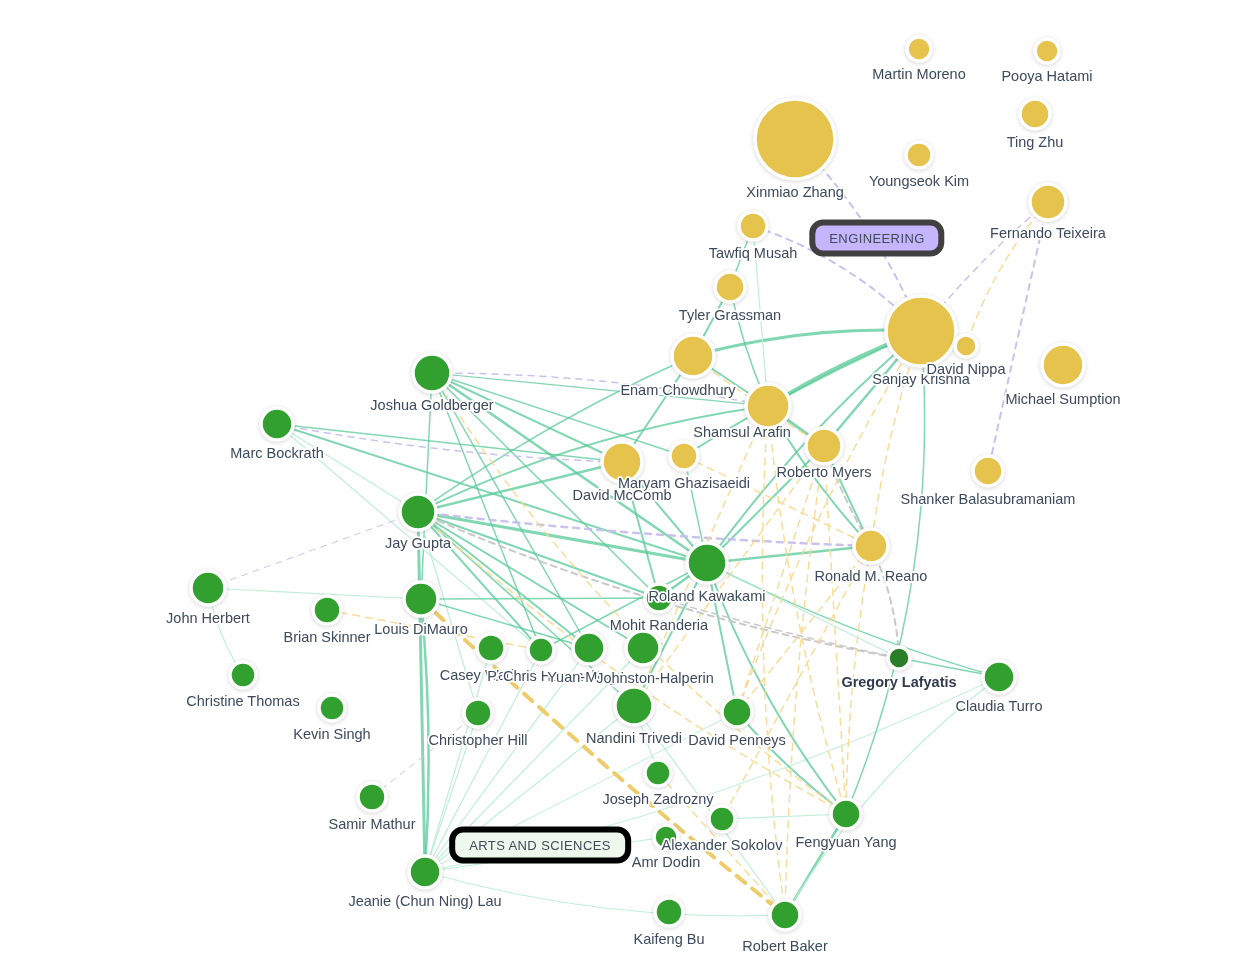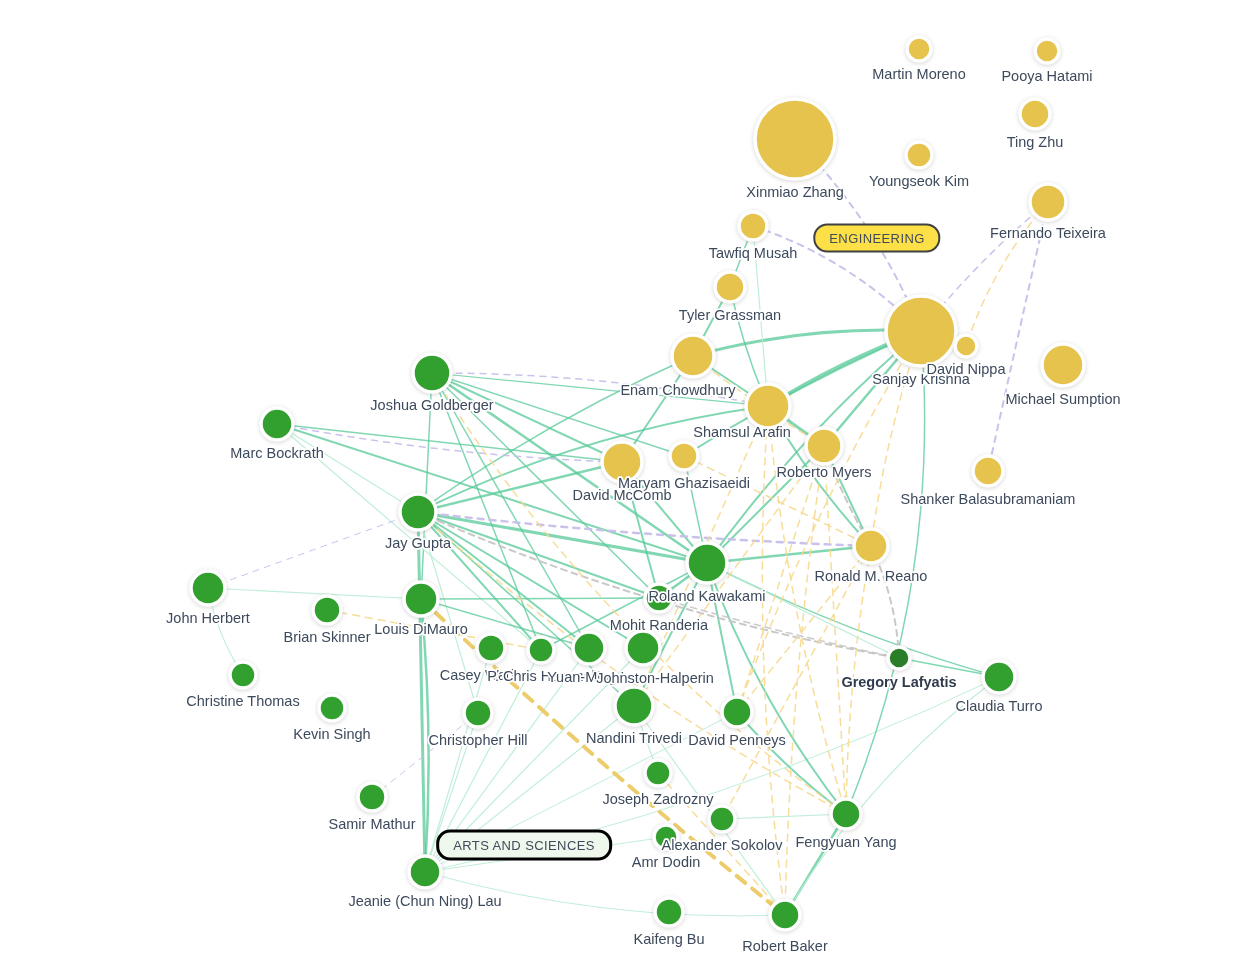--- a/index.html
+++ b/index.html
@@ -7,22 +7,22 @@
          font-family:"Liberation Sans",sans-serif;}
   svg{position:absolute;left:0;top:0;}
   .node{filter:drop-shadow(0 1px 2px rgba(90,90,90,.25));cursor:pointer;}
   .nlabel{font-family:"Liberation Sans",sans-serif;font-size:14.5px;fill:#3d4a5c;
           paint-order:stroke;stroke:#ffffff;stroke-width:3.5px;stroke-linejoin:round;
           text-anchor:middle;}
   .nlabel.bold{font-weight:bold;fill:#303c4e;}
   .pill{position:absolute;transform:translate(-50%,-50%);padding:5px 14px;border-radius:14px;
         font-size:13px;font-weight:500;color:#3f4a5a;letter-spacing:.4px;white-space:nowrap;
         cursor:pointer;}
-  .pill.eng{background:#fde047;border:2px solid #404040;}
-  .pill.as{background:#eff8ec;border:3px solid #000000;}
+  .pill.eng{background:#c4b5fd;border:6px solid #404040;}
+  .pill.as{background:#eff8ec;border:6px solid #000000;margin-left:16px;}
 </style>
 </head>
 <body>
 
 <div class="stage">
   <svg id="graph" width="1242" height="970" viewBox="0 0 1242 970">
       <g>
         <path d="M425 872 Q421.5 692.0 418 512" fill="none" stroke="#57c998" stroke-width="3" stroke-opacity="0.75" stroke-linecap="round"></path>
         <path d="M425 872 Q433.9 735.3 421 599" fill="none" stroke="#57c998" stroke-width="2.5" stroke-opacity="0.75" stroke-linecap="round"></path>
         <path d="M425 872 Q458.0 760.0 491 648" fill="none" stroke="#b9ecd4" stroke-width="1.2" stroke-opacity="0.9" stroke-linecap="round"></path>

